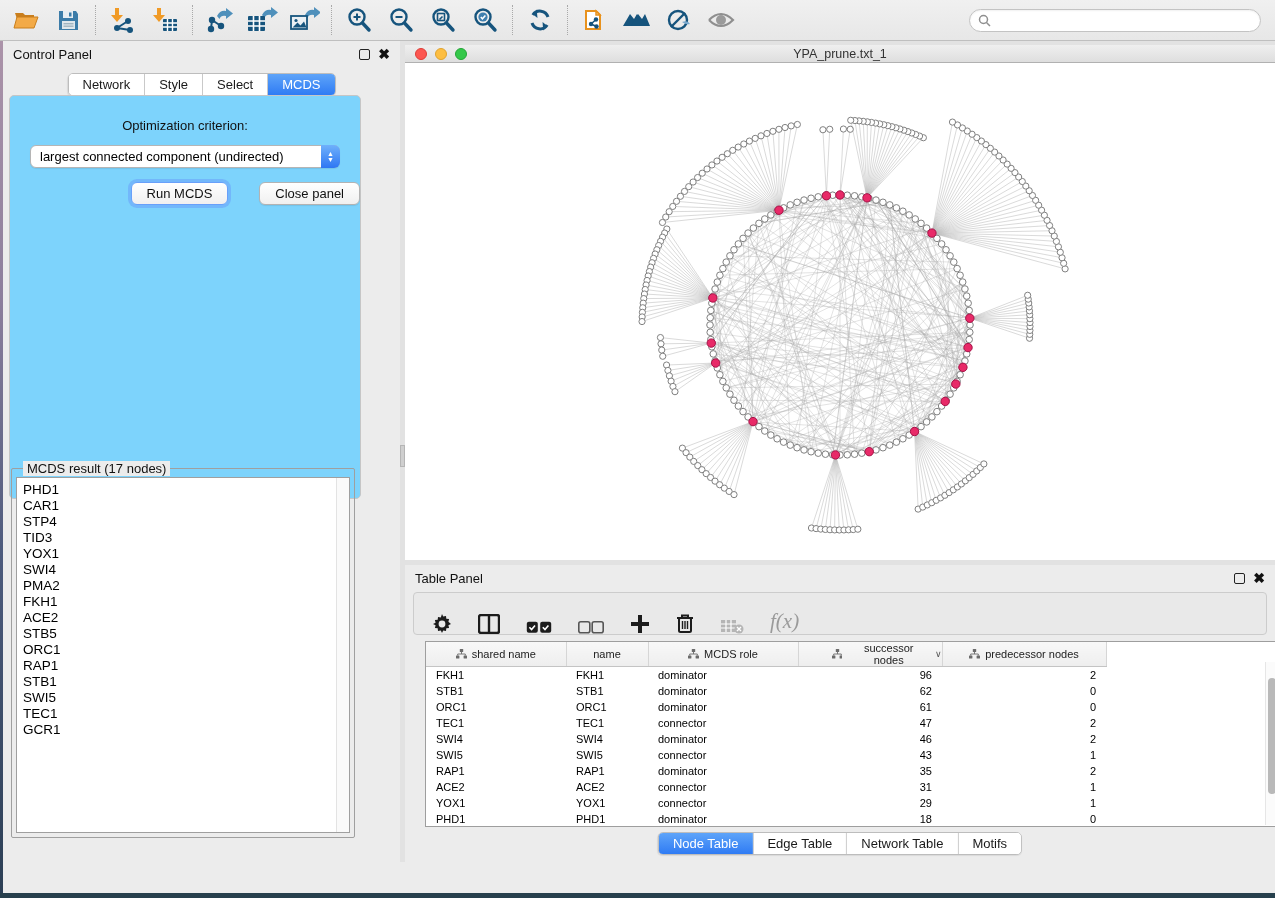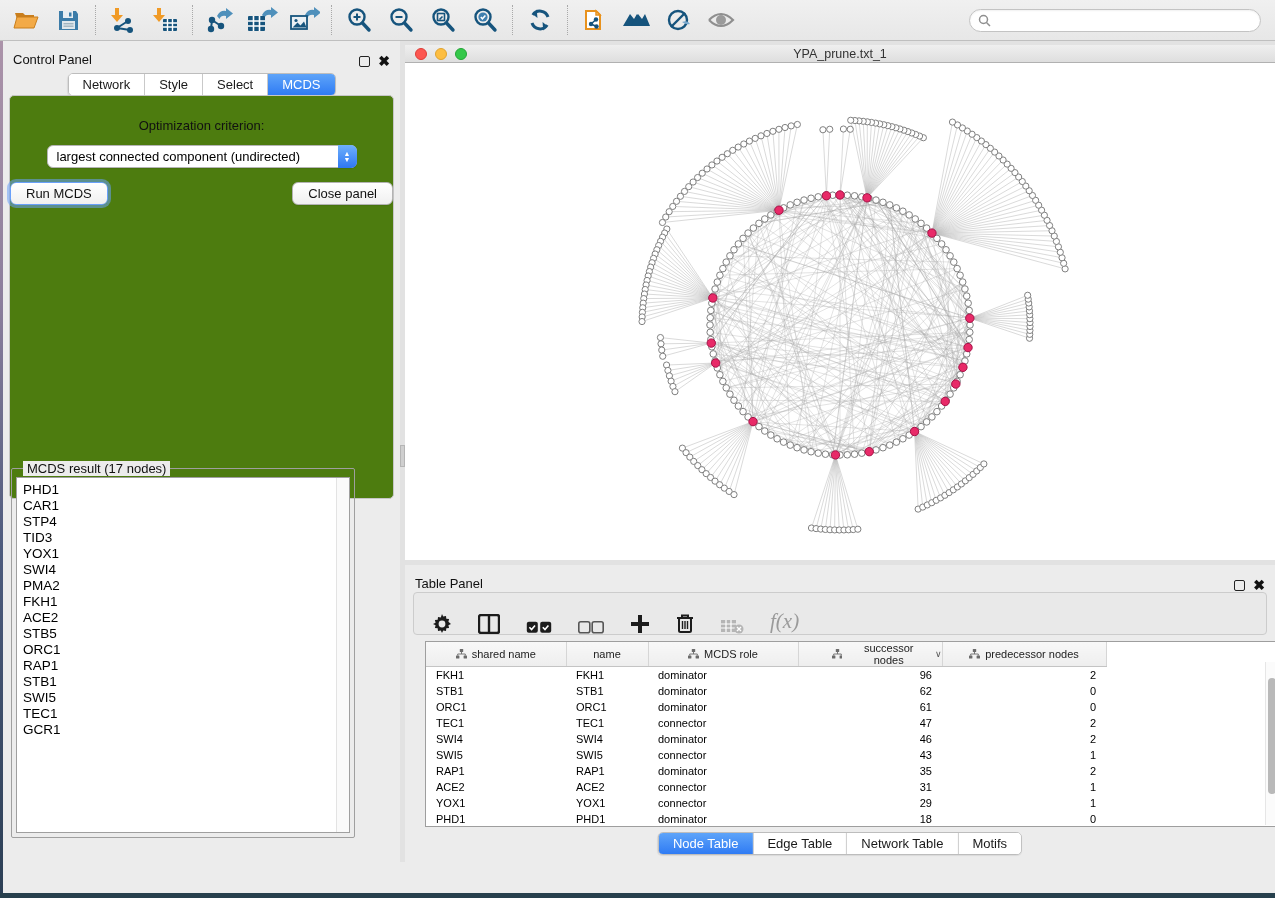--- a/index.html
+++ b/index.html
@@ -19,44 +19,44 @@
   .search-wrap svg { flex:0 0 auto; margin-right:5px; }
   .search-wrap input { border:none; outline:none; background:transparent; font-size:12px; width:100%; }
 
   
   .desktop-left { position:absolute; left:0; top:41px; width:3px; height:852px;
     background:linear-gradient(#ab93a9, #8d7f9d 30%, #4d5b7d 60%, #2c3f55); }
   .desktop-bottom { position:absolute; left:0; top:893px; width:1275px; height:5px; background:#27404d; }
 
   
   .control-panel { position:absolute; left:3px; top:41px; width:397px; height:821px; background:#ececec; }
-  .panel-head { height:26px; display:flex; align-items:flex-end; padding:0 10px; font-size:13px; color:#111; }
+  .panel-head { height:26px; display:flex; align-items:center; padding:0 10px; font-size:13px; color:#111; }
   .panel-head .win-btns { margin-left:auto; display:flex; gap:8px; align-items:center; }
   .float-btn { width:11px; height:11px; border:1.5px solid #222; border-radius:2px; cursor:pointer; }
   .close-btn { font-size:14px; font-weight:bold; color:#111; line-height:11px; cursor:pointer; }
 
   .seg { display:inline-flex; background:#fff; border:1px solid #bdbdbd; border-radius:5px; overflow:hidden;
     box-shadow:0 1px 1px rgba(0,0,0,.08); }
   .seg-item { padding:3px 14px; font-size:13px; color:#1a1a1a; background:#fff; border-right:1px solid #c9c9c9;
     cursor:pointer; white-space:nowrap; }
   .seg-item:last-child { border-right:none; }
   .seg-item.active { background:linear-gradient(#5ea4f9,#2f7bf4); color:#fff; }
   .cp-tabs { position:absolute; left:50%; transform:translateX(-50%); top:32px; }
 
-  .cp-content { position:absolute; left:6px; top:54px; width:385px; height:404px; background:#4d7c0f;
+  .cp-content { position:absolute; left:6px; top:54px; width:352px; height:404px; background:#7dd3fc;
     border:1px solid #c6c6c6; border-radius:5px; }
   .opt-label { text-align:center; margin-top:22px; font-size:13px; color:#111; }
   .selectbox { position:relative; margin:12px auto 0; width:310px; height:23px; background:#fff;
     border:1px solid #b5b5b5; border-radius:6px; display:flex; align-items:center;
     font-size:13px; padding-left:9px; cursor:pointer; box-shadow:0 1px 1px rgba(0,0,0,.08); }
   .stepper { margin-left:auto; width:19px; height:23px; margin-right:-1px;
     background:linear-gradient(#6fb0fb,#2e77f3); border-radius:0 6px 6px 0; color:#fff;
     display:flex; flex-direction:column; align-items:center; justify-content:center; }
   .stepper span { font-size:7px; line-height:6px; }
-  .btn-row { display:flex; justify-content:space-between; gap:14px; margin-top:14px; }
+  .btn-row { display:flex; justify-content:flex-end; gap:31px; margin-top:14px; }
   .btn { background:linear-gradient(#ffffff,#f0f0f0); border:1px solid #b3b3b3; border-radius:6px;
     font-size:13px; color:#111; padding:3px 15px; cursor:pointer; box-shadow:0 1px 1px rgba(0,0,0,.08); }
   .btn.focused { box-shadow:0 0 0 3px rgba(105,160,250,.55); border-color:#69a0fa; }
 
   .groupbox { position:absolute; left:8px; top:427px; width:344px; height:370px;
     border:1px solid #9f9f9f; border-radius:2px; }
   .groupbox-title { position:absolute; top:-8px; left:11px; background:#ececec; padding:0 4px;
     font-size:13px; color:#111; }
   .listbox { position:absolute; left:4px; top:8px; right:4px; bottom:4px; background:#fff;
     border:1px solid #9f9f9f; overflow:hidden; }

